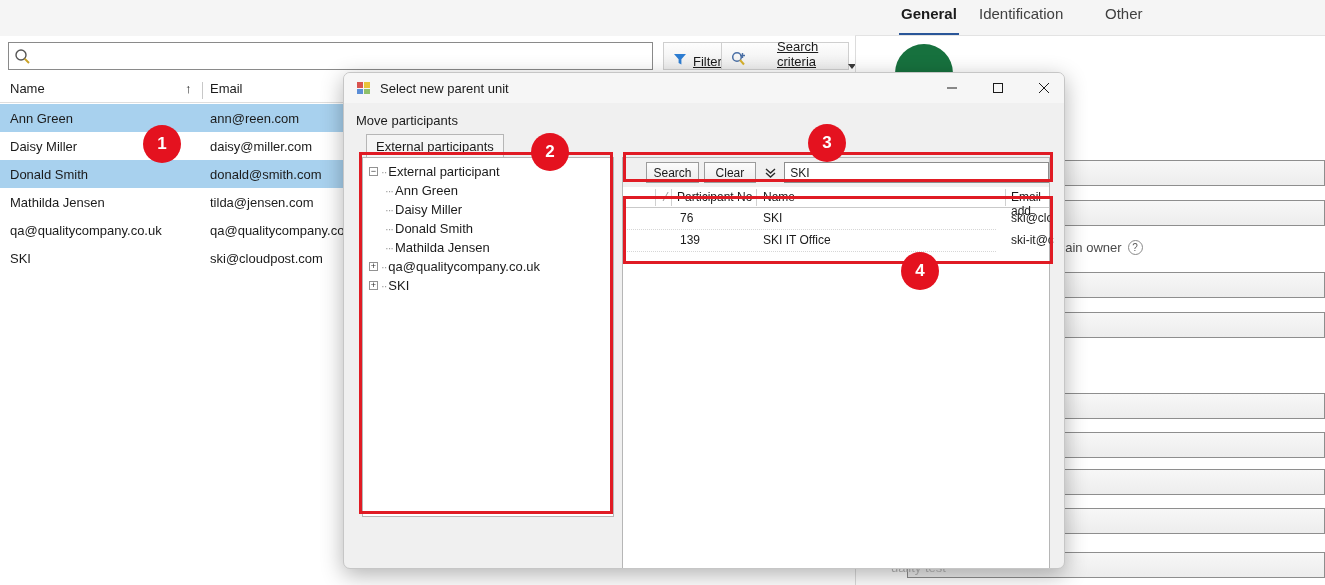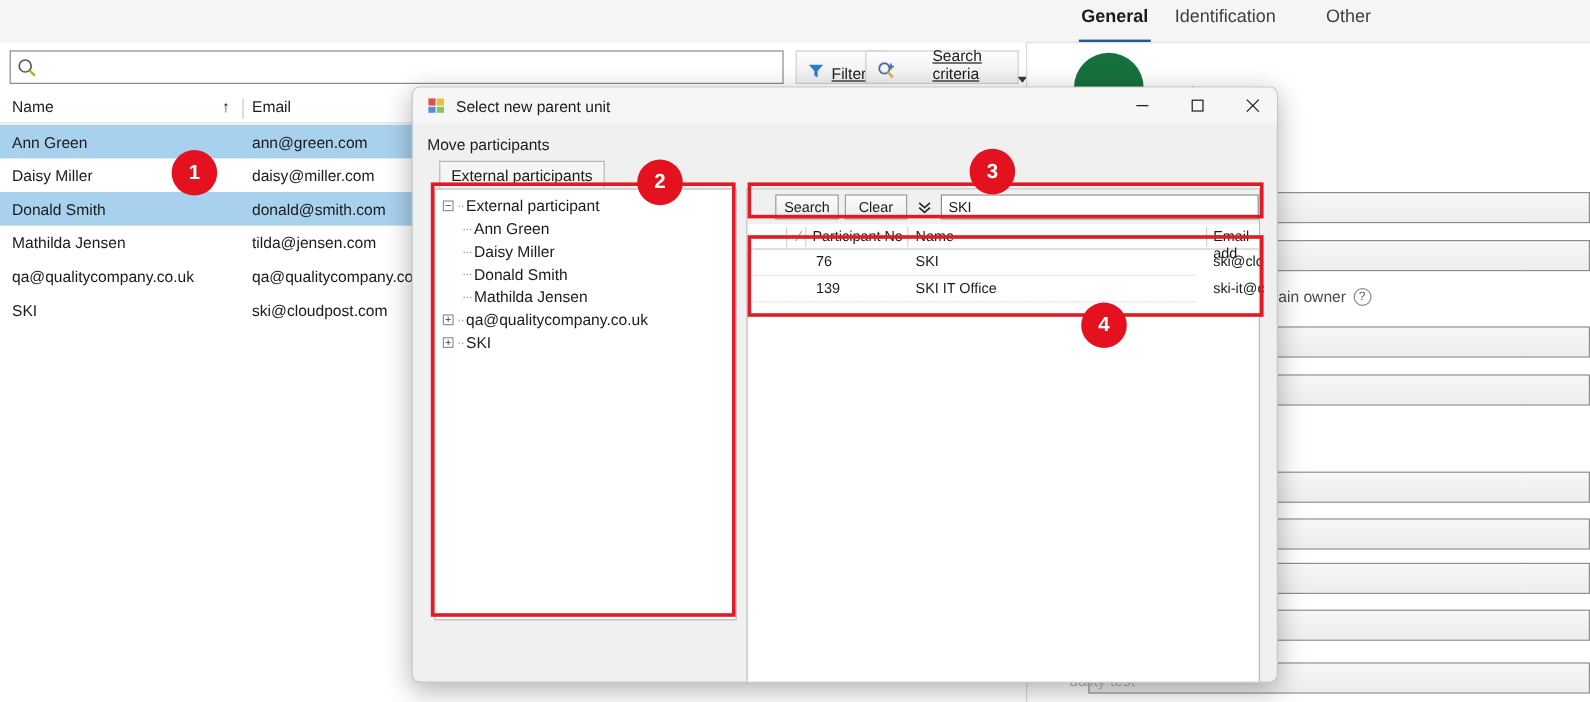--- a/index.html
+++ b/index.html
@@ -233,21 +233,21 @@
     <div class="grid-head">
       <div class="gh-cell gh-name">Name</div>
       <div class="gh-sort">↑</div>
       <div class="gh-sep"></div>
       <div class="gh-cell gh-email">Email</div>
     </div>
 
     <div class="grid-rows" id="grid-rows">
         <div class="grow sel">
           <span class="gc-name">Ann Green</span>
-          <span class="gc-email">ann@green.com</span>
+          <span class="gc-email">ann@reen.com</span>
         </div>
         <div class="grow">
           <span class="gc-name">Daisy Miller</span>
           <span class="gc-email">daisy@miller.com</span>
         </div>
         <div class="grow sel">
           <span class="gc-name">Donald Smith</span>
           <span class="gc-email">donald@smith.com</span>
         </div>
         <div class="grow">

